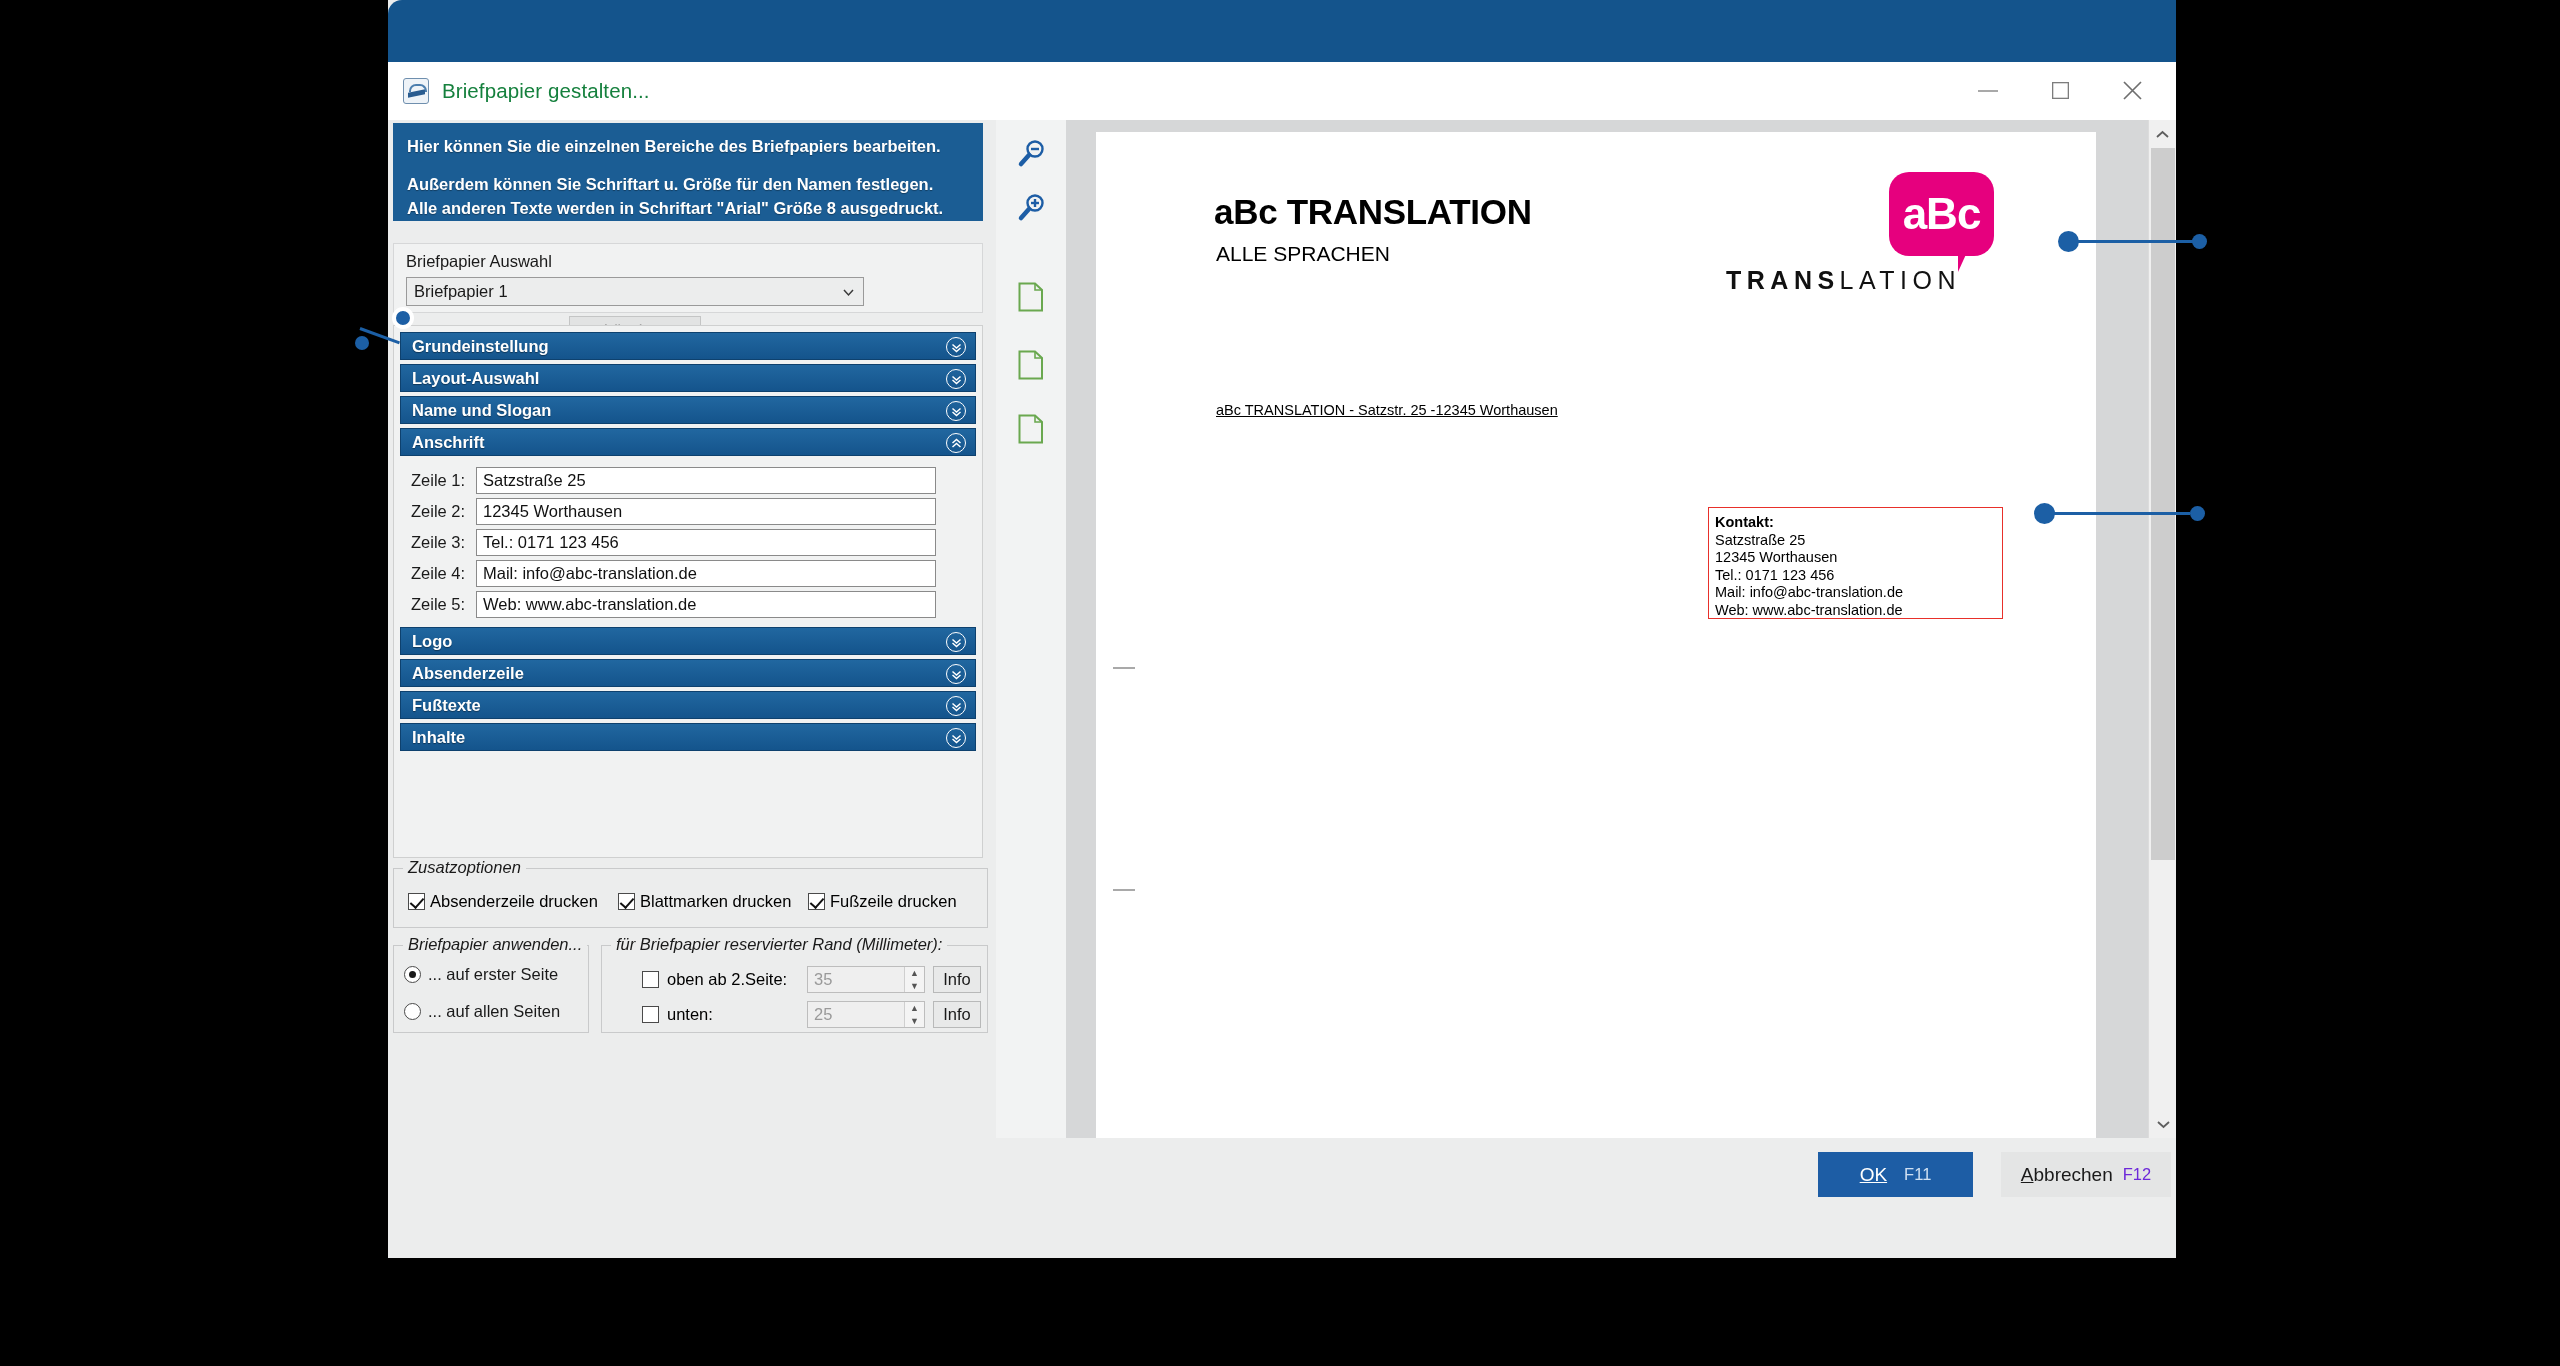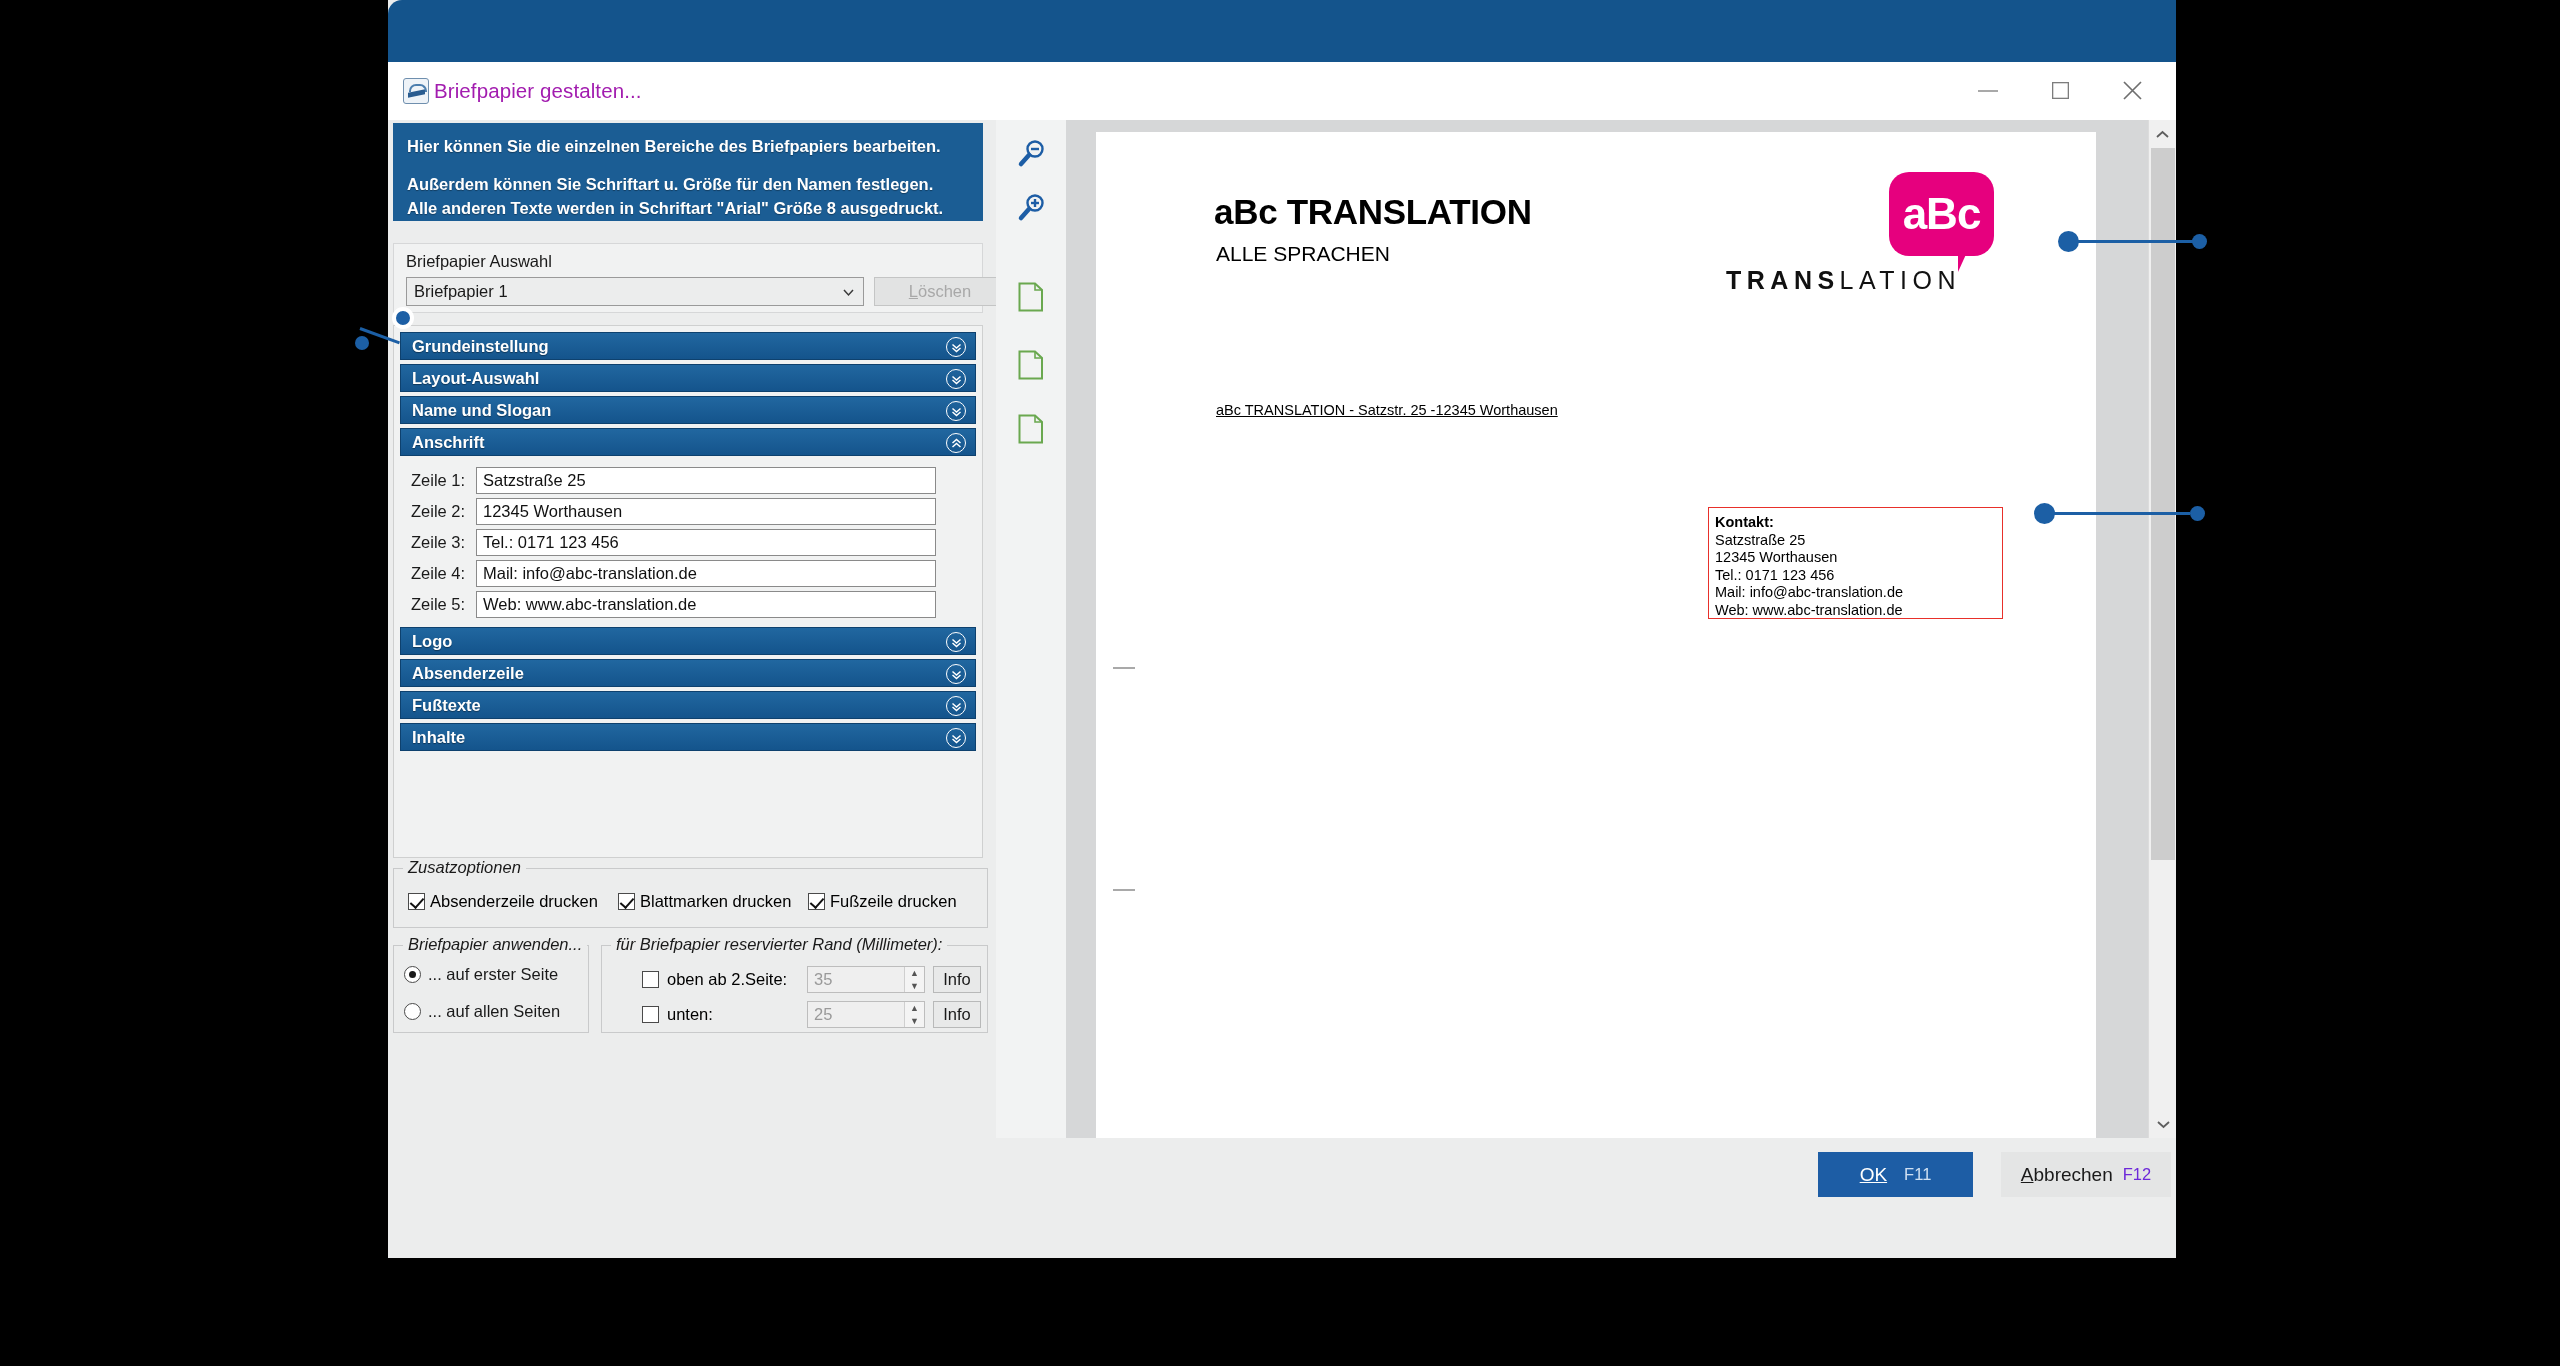--- a/index.html
+++ b/index.html
@@ -39,21 +39,21 @@
     content: ""; position: absolute; left: 4px; top: 12px;
     width: 17px; height: 5px; background: #2a5c90;
     transform: skewY(-12deg);
   }
   #titleicon::after {
     content: ""; position: absolute; left: 5px; top: 5px;
     width: 14px; height: 6px; border: 2px solid #4b7eae;
     border-bottom: none; border-radius: 7px 7px 0 0;
   }
   #titletext {
-    margin-left: 5px; font-size: 20.5px; color: #a21caf;
+    margin-left: 13px; font-size: 20.5px; color: #15803d;
     letter-spacing: .1px;
   }
   .wbtn {
     width: 72px; height: 57px; display: flex;
     align-items: center; justify-content: center;
     color: #8b8b8b;
   }
   #wbtns { position: absolute; right: 8px; top: 0; display: flex; }
   .wbtn svg { display: block; }
 
@@ -80,21 +80,21 @@
     width: 590px; height: 70px;
     background: #f1f2f2;
     border: 1px solid #d6d7d8;
   }
   #sellabel {
     position: absolute; left: 12px; top: 8px;
     font-size: 16.5px; color: #1a1a1a;
   }
   #selrow {
     position: absolute; left: 12px; top: 33px;
-    display: flex; gap: 10px; align-items: center;
+    display: flex; gap: 10px; align-items: center; flex-direction: column;
   }
   #combo {
     width: 458px; height: 29px;
     background: #eceded; border: 1px solid #9a9a9a;
     display: flex; align-items: center;
     padding-left: 7px; font-size: 16.5px; color: #1a1a1a;
     position: relative;
   }
   #combo .chev {
     position: absolute; right: 8px; top: 8px;

